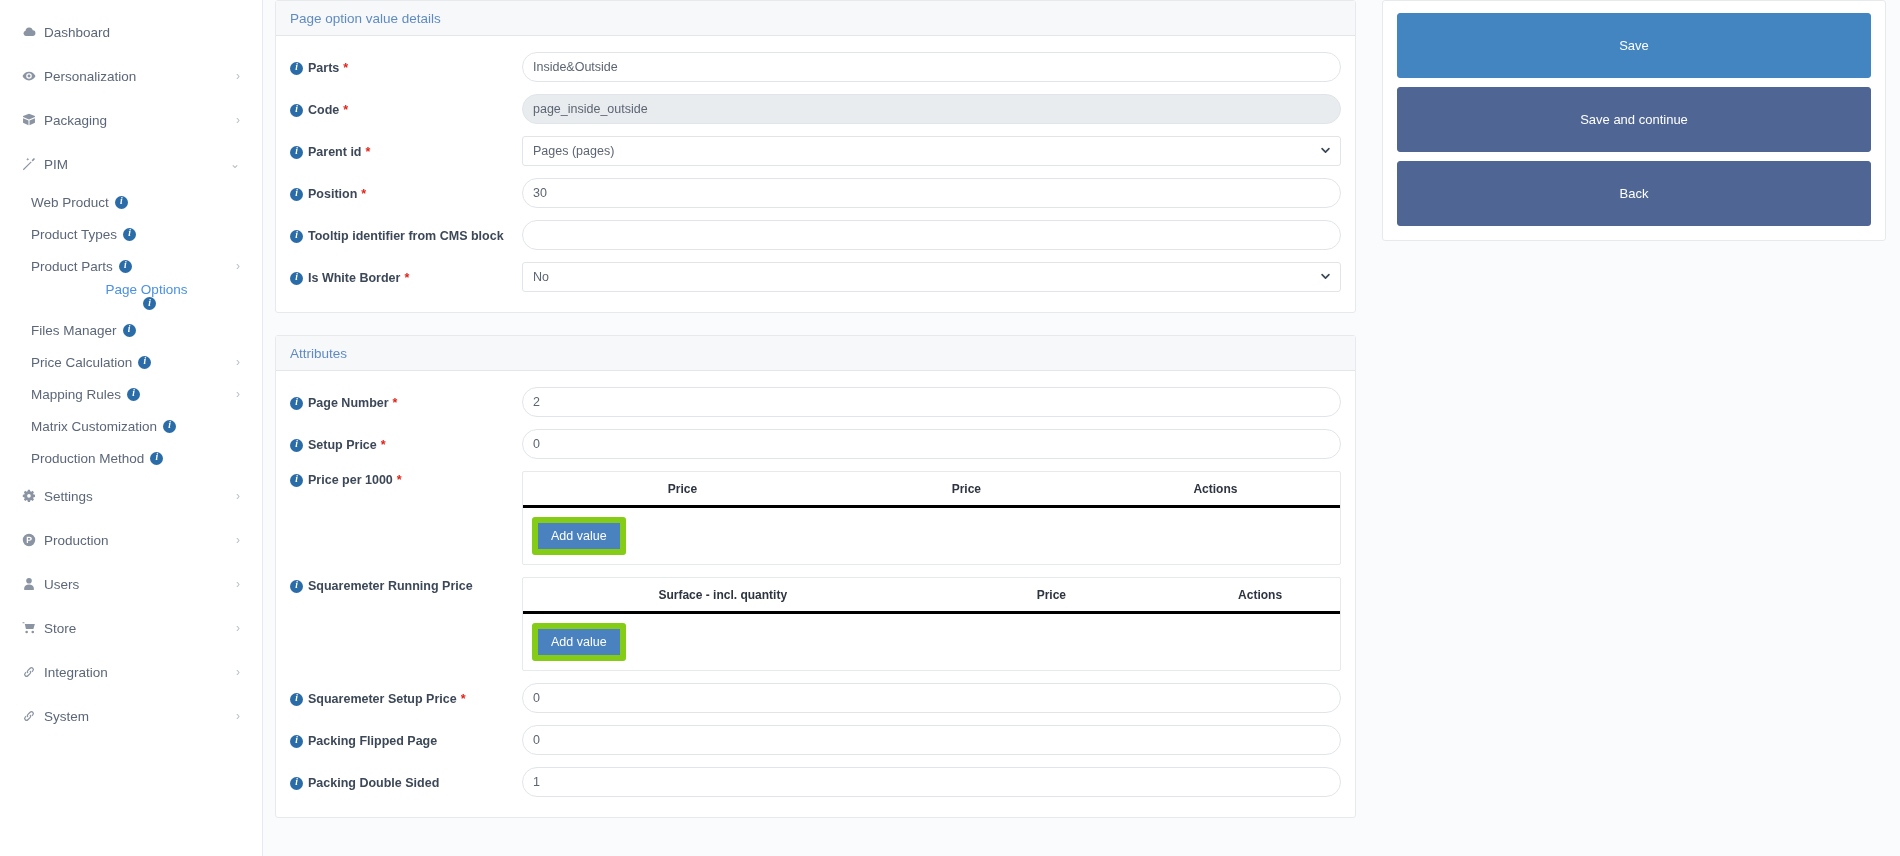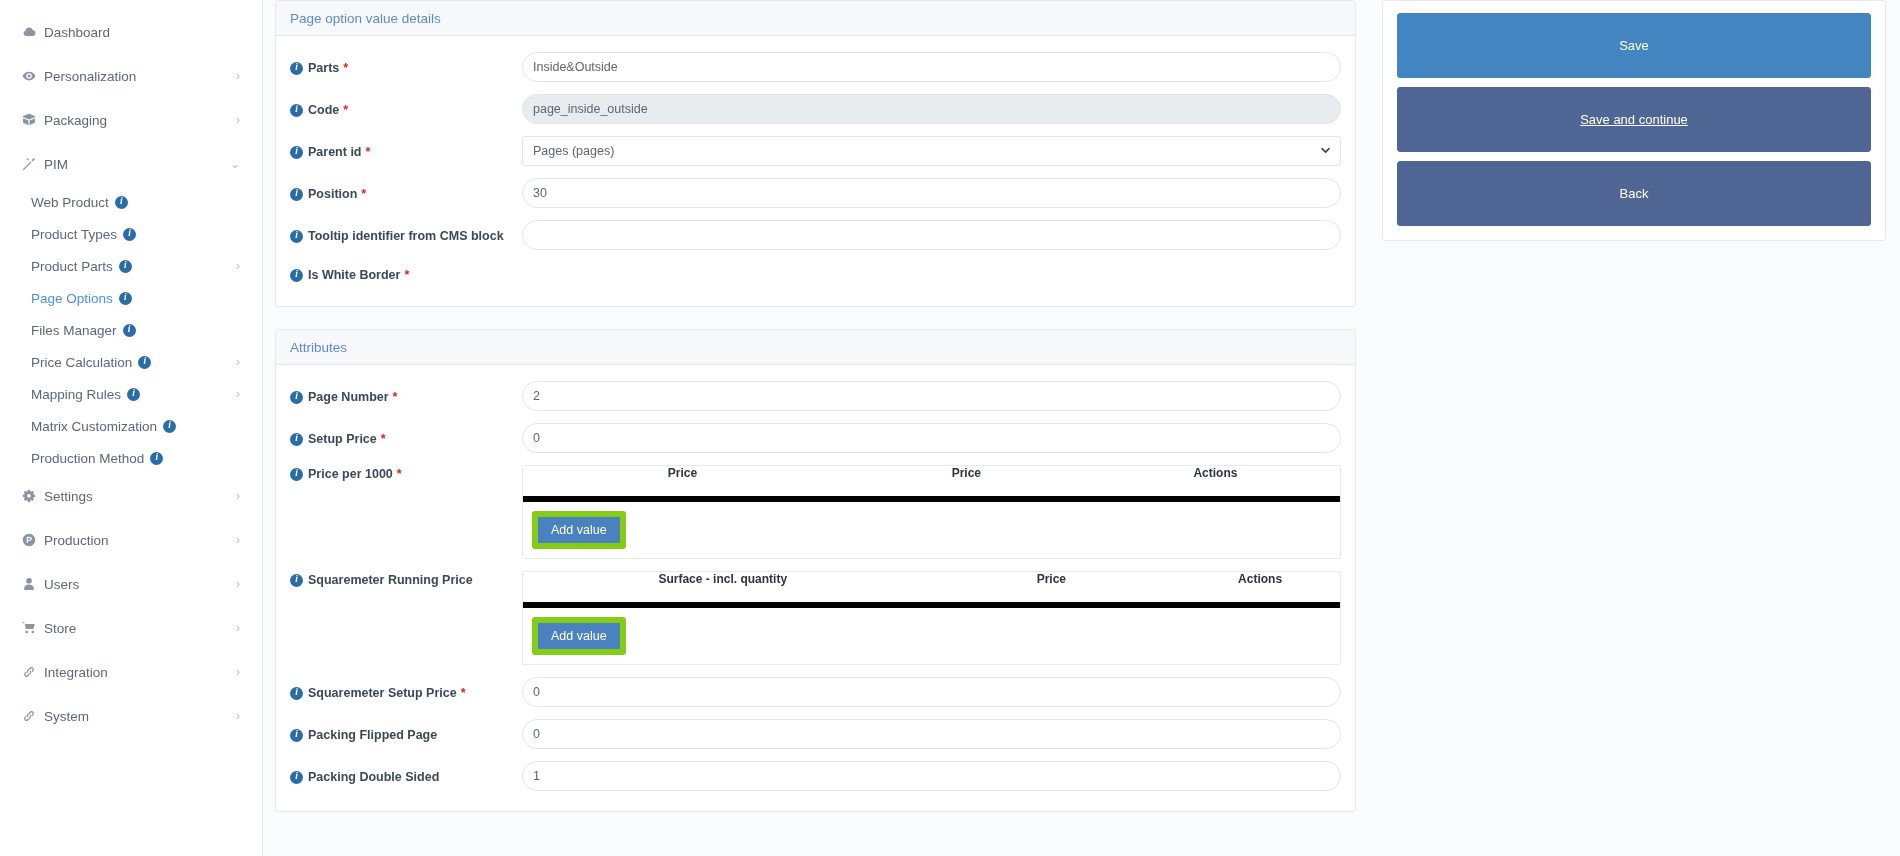--- a/index.html
+++ b/index.html
@@ -51,21 +51,21 @@
   .sub-item {
     display:flex; align-items:center;
     height: 32px;
     padding-left: 31px;
     color:#5b6778;
     font-size: 13.5px;
     position: relative;
     cursor: pointer;
     white-space: nowrap;
   }
-  .sub-item.active { color:#4a90e2; }
+  .sub-item.active { color:#4a90e2;flex-direction:column; }
   .sub-item .caret { right: 22px; }
   .info-badge {
     display:inline-flex; align-items:center; justify-content:center;
     width:13px; height:13px; border-radius:50%;
     background:#2a6ca8; color:#fff;
     font-size:9.5px; font-weight:bold;
     font-family:"Liberation Serif", serif;
     margin-left:6px; line-height:1;
     font-style: italic;
   }
@@ -169,21 +169,22 @@
   
   .tbl {
     border:1px solid #e7eaec;
     border-radius:2px;
     background:#fff;
     width:100%;
   }
   .tbl-head {
     display:flex;
     height: 36px;
-    border-bottom:6px solid #000000;
+    align-items:center;
+    border-bottom:3px solid #000000;
     padding: 0 0;
   }
   .th {
     font-size:12px;
     font-weight:bold;
     color:#2e3440;
     text-align:center;
   }
   .tbl-foot { padding: 9px 9px; }
   .btn-add {
@@ -212,21 +213,21 @@
     border-radius:3px;
     padding: 24px 10px;
     font-size:13px;
     color:#ffffff;
     margin-bottom: 9px;
     cursor:pointer;
     border: 1px solid transparent;
     font-family:"Liberation Sans", sans-serif;
   }
   .btn-save { background:#4285c0; border-color:#4285c0; }
-  .btn-savecont { background:#4f6694; border-color:#4f6694;text-decoration:underline; }
+  .btn-savecont { background:#4f6694; border-color:#4f6694; }
   .btn-back { background:#4f6694; border-color:#4f6694; margin-bottom:0; }
 </style>
 </head>
 <body>
 
 <div class="app">
 
   <nav class="sidebar" id="sidebar">
       <div class="nav-item">
         <span class="ico">
@@ -420,20 +421,26 @@
               </div>
               <div class="field-wrap">
                 <div class="inp">&nbsp;</div>
               </div>
             </div>
             <div class="form-row">
               <div class="form-label">
                 <span class="info-badge ib">i</span>
                 <span>Is White Border</span>
                 <span class="req">*</span>
+              </div>
+              <div class="field-wrap">
+                <div class="sel">No</div>
+                <span class="chev"><svg width="11" height="11" viewBox="0 0 16 16" fill="none" stroke="currentColor" stroke-width="2.4" stroke-linecap="round" stroke-linejoin="round">
+                    <polyline points="3,6 8,11 13,6"></polyline>
+                  </svg></span>
               </div>
             </div>
           </div>
       </section>
 
       <section class="card">
         <div class="card-header">Attributes</div>
         <div class="card-body" id="attributes-body">
             <div class="form-row">
               <div class="form-label">

